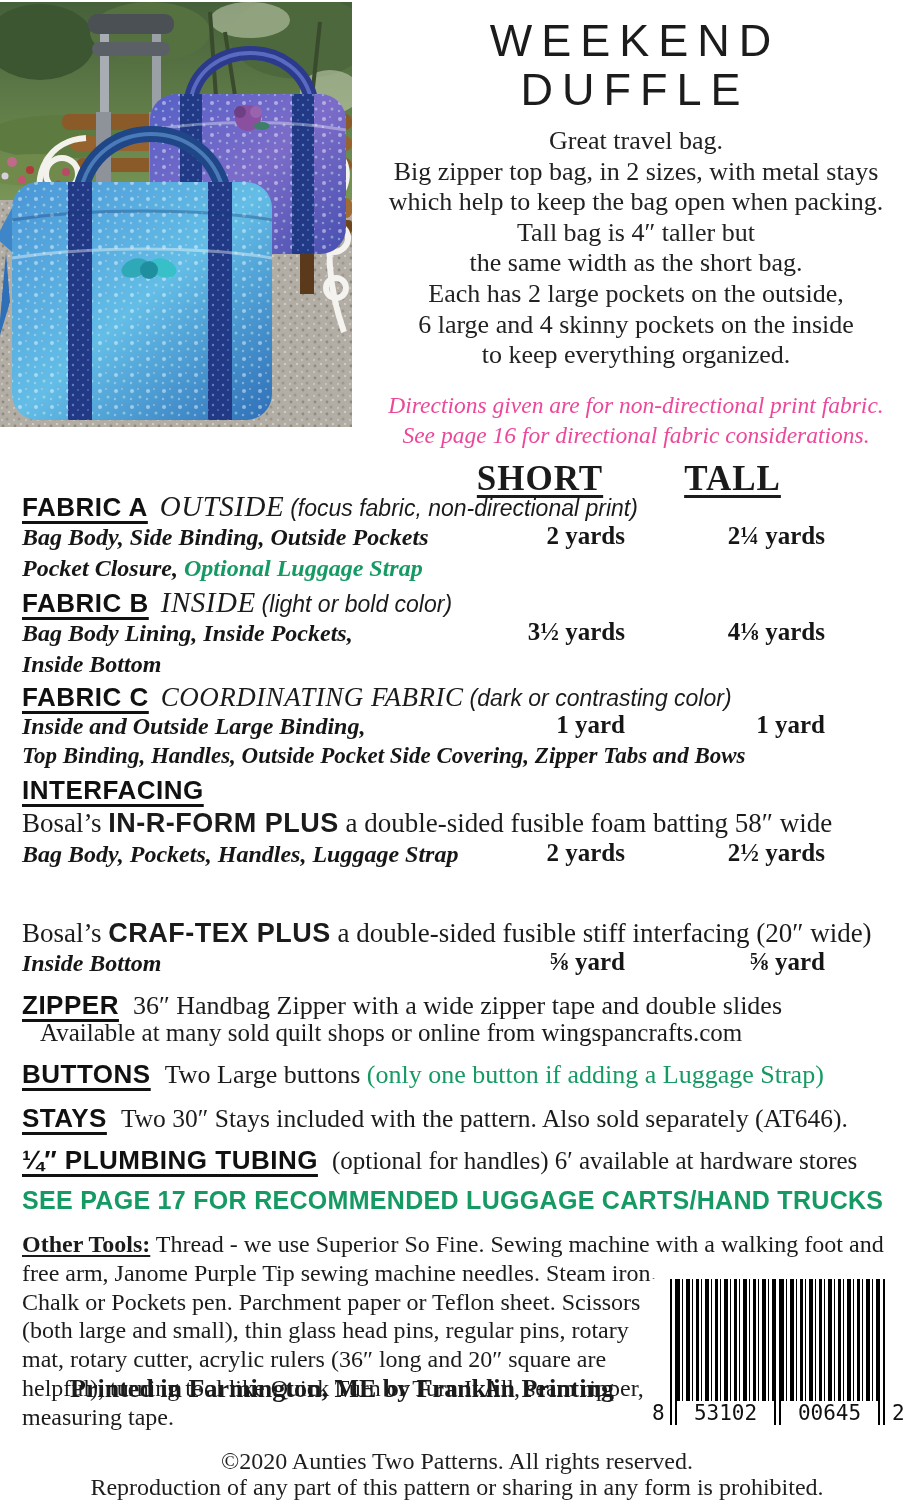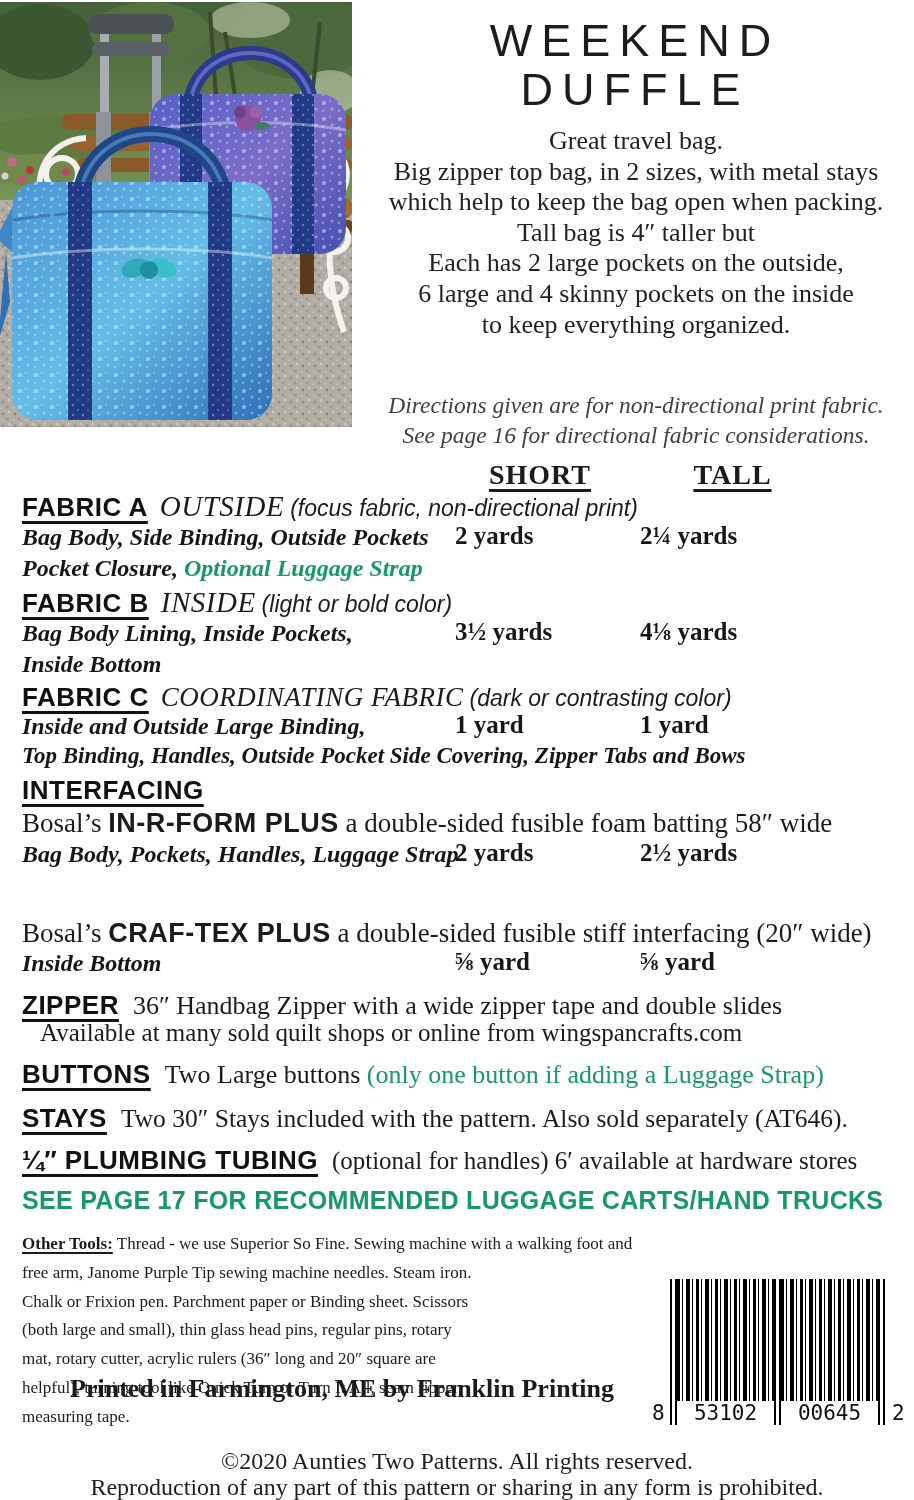--- a/index.html
+++ b/index.html
@@ -14,59 +14,59 @@
 
   
   .title-block { position:absolute; left:352px; top:14px; width:566px; text-align:center; }
   .title-line {
     font-family:"Liberation Sans", sans-serif; font-weight:400;
     font-size:45px; line-height:49px; letter-spacing:9px; color:#1c1c1c;
   }
   .intro { position:absolute; left:358px; top:124px; width:556px; text-align:center;
            font-size:26px; line-height:30.6px; color:#222; }
   .note  { position:absolute; left:358px; top:388px; width:556px; text-align:center;
-           font-style:italic; font-size:23.5px; line-height:30px; color:#404040; }
+           font-style:italic; font-size:23.5px; line-height:30px; color:#ec4899; }
 
   
   .abs { position:absolute; left:22px; width:884px; }
   .colhead { top:457px; }
   .colhead span {
-    position:absolute; text-align:center; font-weight:bold; font-size:28px;
+    position:absolute; text-align:center; font-weight:bold; font-size:35px;
     letter-spacing:1px; text-decoration:underline; text-decoration-thickness:2.5px;
     text-underline-offset:5px;
   }
   .colhead .c-short { left:433px; width:170px; }
   .colhead .c-tall  { left:618px; width:185px; }
 
   .h-comic {
     font-family:"Liberation Sans", sans-serif; font-weight:bold; font-size:26px;
     letter-spacing:0.5px; color:#111;
     text-decoration:underline; text-decoration-thickness:2.5px; text-underline-offset:5px;
   }
   .fab-name { font-style:italic; font-size:29px; letter-spacing:0.5px; margin-left:12px; }
   .fab-desc { font-family:"Liberation Sans", sans-serif; font-style:italic; font-size:23px; margin-left:6px; }
 
   .mat-row { font-style:italic; font-weight:bold; font-size:24px; color:#161616; }
-  .val { position:absolute; top:-2px; text-align:left; font-style:normal; font-weight:bold; font-size:25px; }
+  .val { position:absolute; top:-2px; text-align:right; font-style:normal; font-weight:bold; font-size:25px; }
   .val.short { left:433px; width:170px; }
   .val.tall  { left:618px; width:185px; }
 
   .green { color:var(--green, #169a63); }
 
   .body-line { font-size:26px; }
   .brand { font-family:"Liberation Sans", sans-serif; font-weight:bold; font-size:25px; letter-spacing:0.5px; }
   .ital { font-style:italic; }
   .indent { padding-left:18px; }
   .head-gap { margin-right:14px; }
 
   .see-page { font-family:"Liberation Sans", sans-serif; font-weight:bold; font-size:25px;
               letter-spacing:0.3px; }
 
   
-  .other-tools { top:1228px; font-size:17px; line-height:28.8px; }
+  .other-tools { top:1228px; font-size:24px; line-height:28.8px; }
   .ot-line { white-space:nowrap; }
   .ot-label { font-weight:bold; text-decoration:underline; text-decoration-thickness:2px; text-underline-offset:3px; }
 
   .printed { top:1372px; width:640px; text-align:center; font-weight:bold; font-size:26px; }
 
   .footer-line { left:0; width:914px; text-align:center; font-size:24px; color:#1e1e1e; }
   .footer1 { top:1446px; }
   .footer2 { top:1472px; }
 
   
@@ -220,20 +220,21 @@
   <div class="title-block">
     <div class="title-line">WEEKEND</div>
     <div class="title-line">DUFFLE</div>
   </div>
 
   <div class="intro">
     <div>Great travel bag.</div>
     <div>Big zipper top bag, in 2 sizes, with metal stays</div>
     <div>which help to keep the bag open when packing.</div>
     <div>Tall bag is 4″ taller but</div>
+    <div>the same width as the short bag.</div>
     <div>Each has 2 large pockets on the outside,</div>
     <div>6 large and 4 skinny pockets on the inside</div>
     <div>to keep everything organized.</div>
   </div>
 
   <div class="note">
     <div>Directions given are for non-directional print fabric.</div>
     <div>See page 16 for directional fabric considerations.</div>
   </div>
 
@@ -319,21 +320,21 @@
 
   <div class="abs see-page green" style="top:1184px;">
     <span>SEE PAGE 17 FOR RECOMMENDED LUGGAGE CARTS/HAND TRUCKS</span>
   </div>
 
   <div class="abs other-tools">
     <div class="ot-line">
       <span class="ot-label">Other Tools:</span><span> Thread - we use Superior So Fine. Sewing machine with a walking foot and</span>
     </div>
     <div class="ot-line">free arm, Janome Purple Tip sewing machine needles. Steam iron.</div>
-    <div class="ot-line">Chalk or Frixion pen. Parchment paper or Binding sheet. Scissors</div>
+    <div class="ot-line">Chalk or Pockets pen. Parchment paper or Teflon sheet. Scissors</div>
     <div class="ot-line">(both large and small), thin glass head pins, regular pins, rotary</div>
     <div class="ot-line">mat, rotary cutter, acrylic rulers (36″ long and 20″ square are</div>
     <div class="ot-line">helpful), turning tool like Quick Turn or Turn It All, seam ripper,</div>
     <div class="ot-line">measuring tape.</div>
   </div>
 
   <div class="abs printed">Printed in Farmington, ME by Franklin Printing</div>
 
   <div class="barcode">
     <div class="bc-guard bc-g1"></div>

